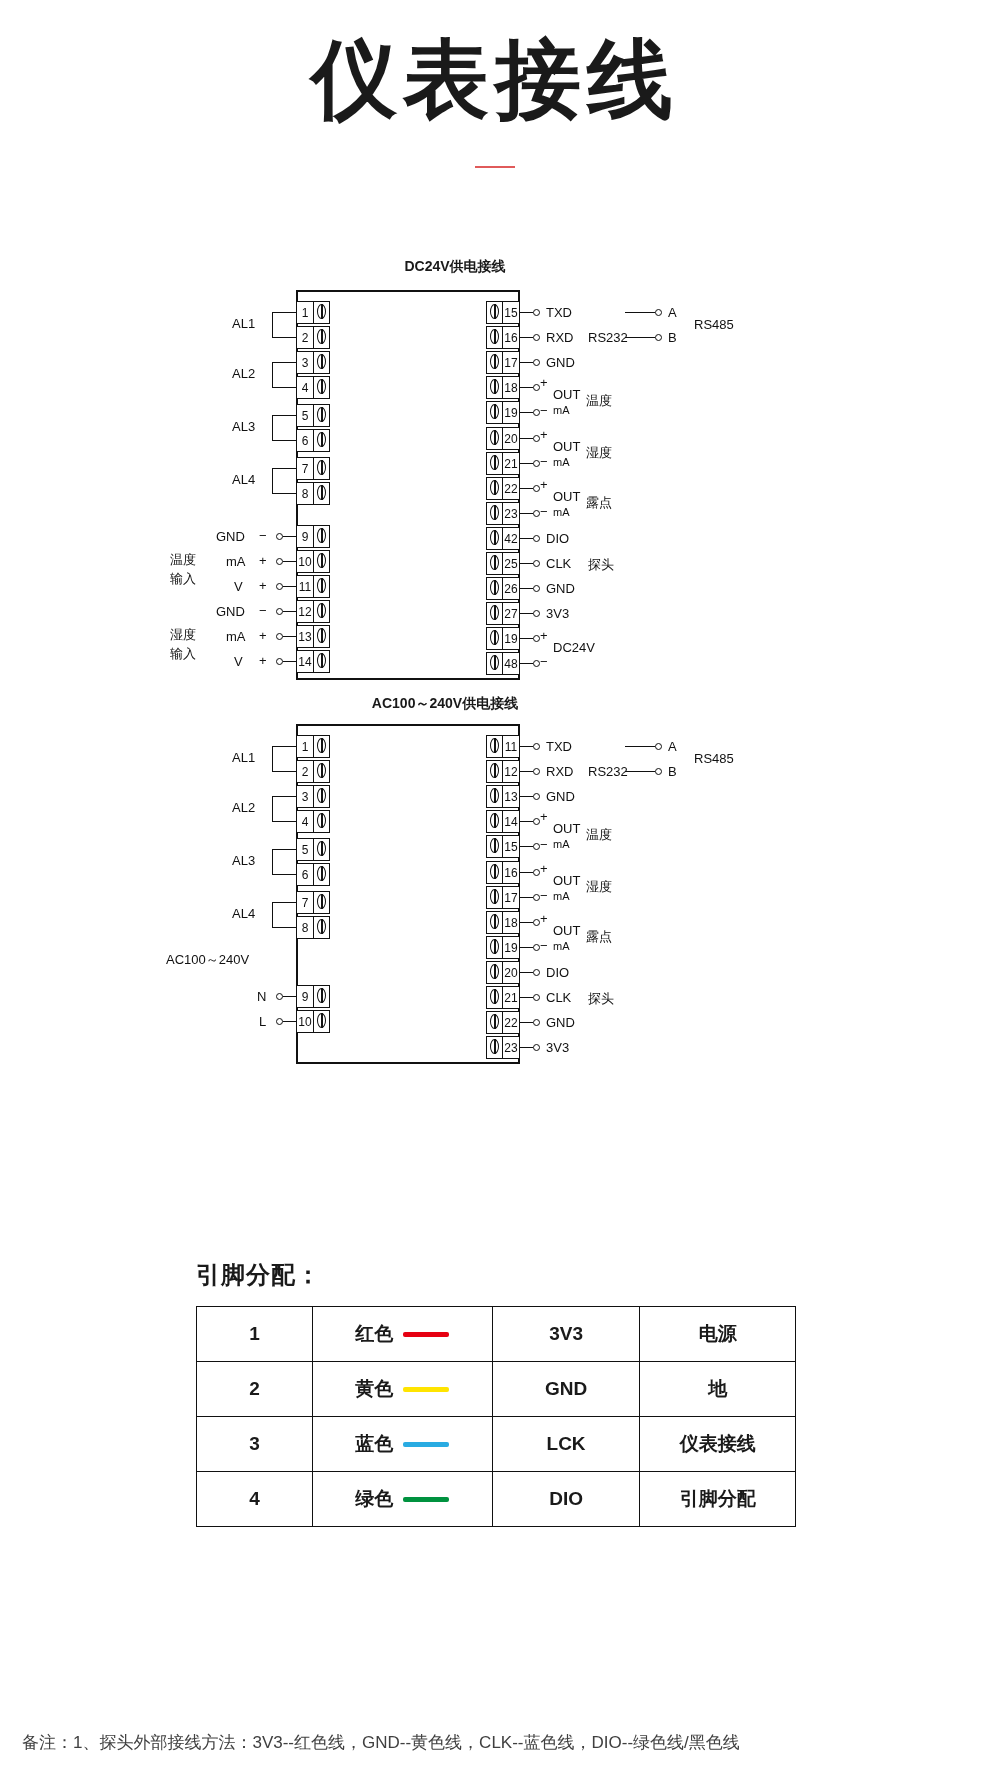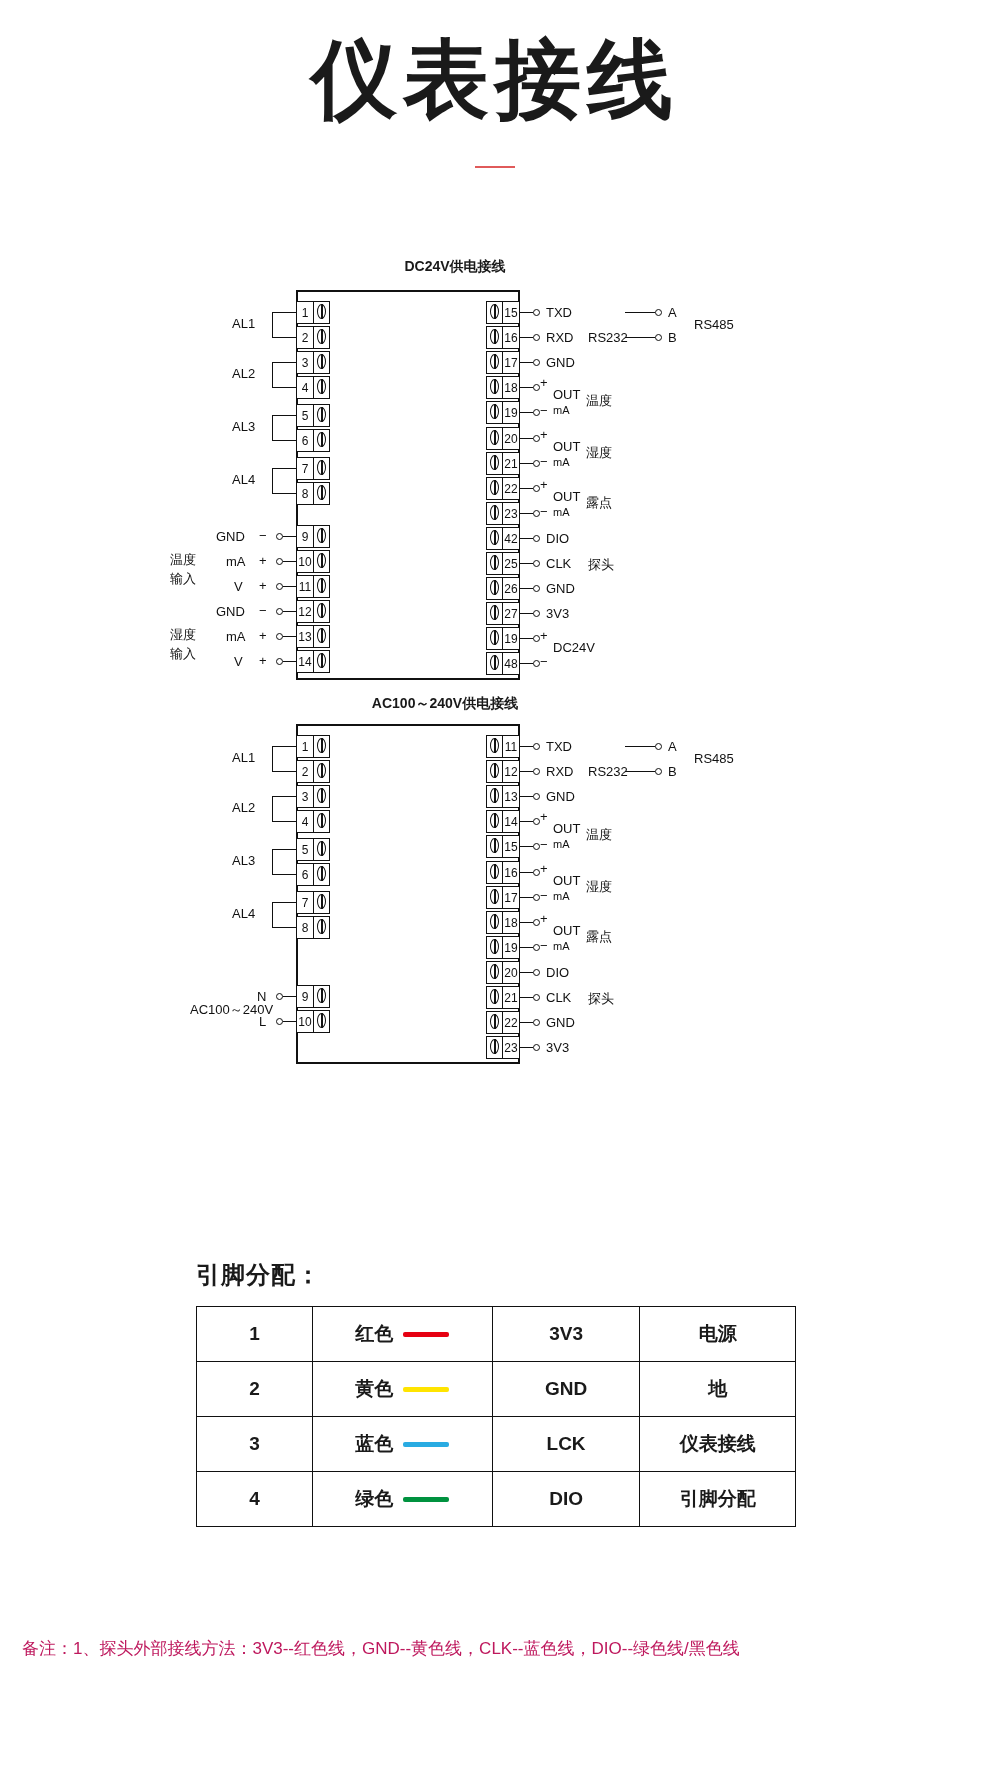--- a/index.html
+++ b/index.html
@@ -79,22 +79,22 @@
   }
   table.pin td.col1{width:116px;}
   table.pin td.col2{width:180px;}
   table.pin td.col3{width:148px;}
   table.pin td.col4{width:156px;}
   .cw{display:inline-flex;align-items:center;justify-content:center;gap:10px;}
   .cw .bar{display:inline-block;width:46px;height:5px;border-radius:2px;}
 
   
   .notes{
-    position:absolute;left:22px;top:1634px;width:950px;font-size:17px;line-height:1.75;
-    color:#be185d;
+    position:absolute;left:22px;top:1728px;width:950px;font-size:17px;line-height:1.75;
+    color:#404040;
   }
   .notes div{white-space:nowrap;}
   .notes .n2{padding-left:22px;}
 </style>
 </head>
 <body>
 
 <div class="page">
 
   <div class="title">仪表接线</div>
@@ -394,21 +394,21 @@
     <div class="term" style="left:296px;top:1010px;">
         <span class="num">10</span>
         <span class="slot"></span>
       </div>
     <div class="wire h" style="left:283px;top:996px;width:13px;"></div>
     <div class="dot" style="left:276px;top:993px;"></div>
     <div class="wire h" style="left:283px;top:1021px;width:13px;"></div>
     <div class="dot" style="left:276px;top:1018px;"></div>
     <div class="lbl" style="left:257px;top:989px;">N</div>
     <div class="lbl" style="left:259px;top:1014px;">L</div>
-    <div class="lbl" style="left:166px;top:1001px;margin-left:24px;">AC100～240V</div>
+    <div class="lbl" style="left:166px;top:951px;">AC100～240V</div>
 
     <div class="term right" style="left:486px;top:735px;">
         <span class="num">11</span>
         <span class="slot"></span>
       </div>
     <div class="term right" style="left:486px;top:760px;">
         <span class="num">12</span>
         <span class="slot"></span>
       </div>
     <div class="term right" style="left:486px;top:785px;">

